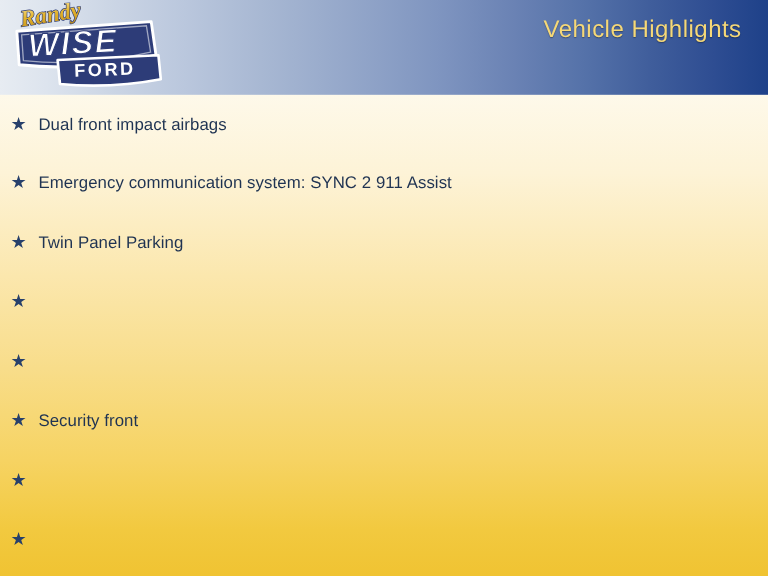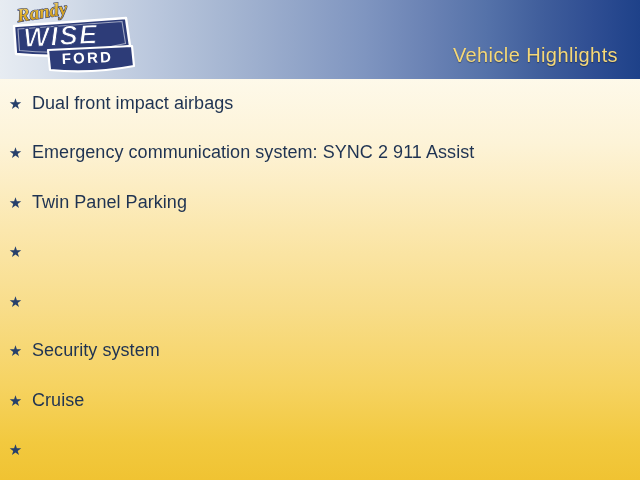--- a/index.html
+++ b/index.html
@@ -44,21 +44,21 @@
         #7f95c0 57%,
         #6a82b4 67%,
         #5572a9 76%,
         #3f5d9b 85%,
         #2e4d92 93%,
         #1e4189 100%);
   }
   #header-title {
     position: absolute;
     right: 22px;
-    top: 44px;
+    top: 14px;
     font-size: 20px;
     letter-spacing: 0.4px;
     color: #f5d878;
     text-shadow: 0 1px 1px rgba(0,0,0,0.35);
     white-space: nowrap;
   }
 
   
   #logo {
     position: absolute;
@@ -92,21 +92,21 @@
   .hl-star {
     flex: 0 0 auto;
     width: 15px;
     text-align: center;
     font-size: 15px;
     line-height: 1;
     color: #27406b;
   }
   .hl-label {
     flex: 1 1 auto;
-    font-size: 18px;
+    font-size: 14px;
     line-height: 20px;
     color: #1f3352;
     letter-spacing: 0.05px;
     white-space: nowrap;
   }
 </style>
 </head>
 <body>
 
 <div id="slide">
@@ -162,26 +162,25 @@
     <li class="hl-item" style="top:159px;">
       <span class="hl-star">★</span>
     </li>
 
     <li class="hl-item" style="top:209px;">
       <span class="hl-star">★</span>
     </li>
 
     <li class="hl-item" style="top:258px;">
       <span class="hl-star">★</span>
-      <span class="hl-label">Security system</span>
+      <span class="hl-label">Security front</span>
     </li>
 
     <li class="hl-item" style="top:308px;">
       <span class="hl-star">★</span>
-      <span class="hl-label">Cruise</span>
     </li>
 
     <li class="hl-item" style="top:357px;">
       <span class="hl-star">★</span>
     </li>
 
   </ul>
 
 </div>
 

